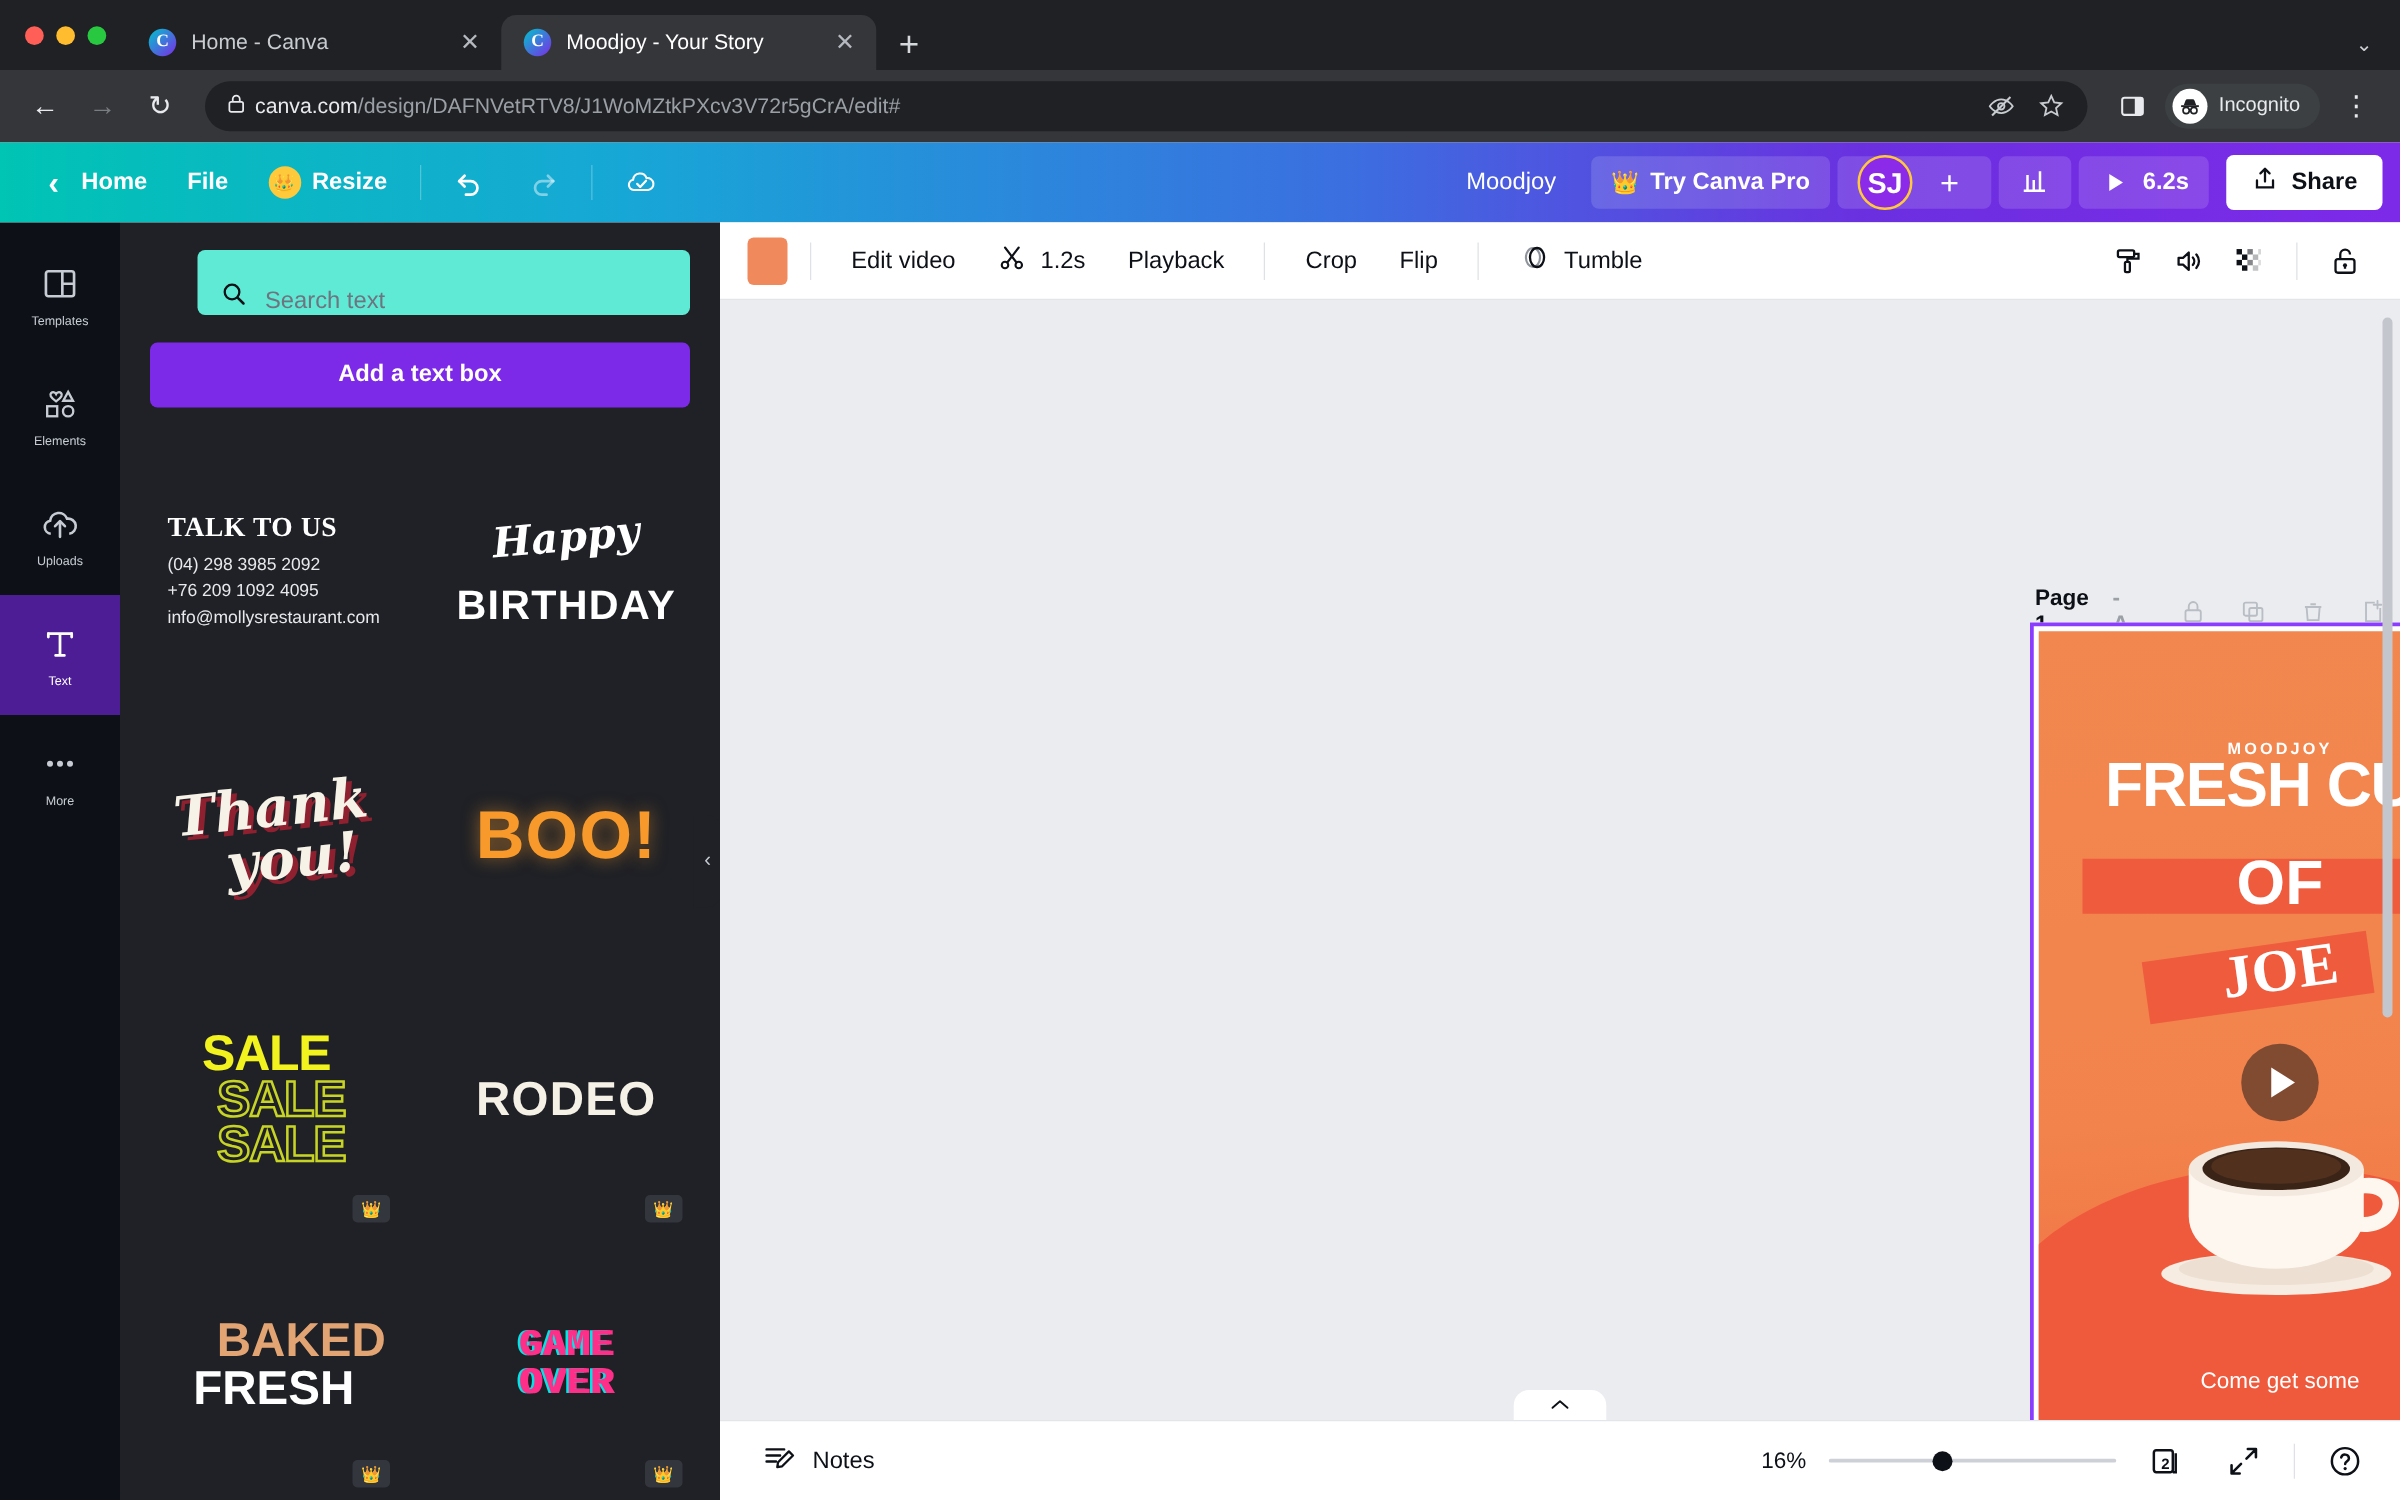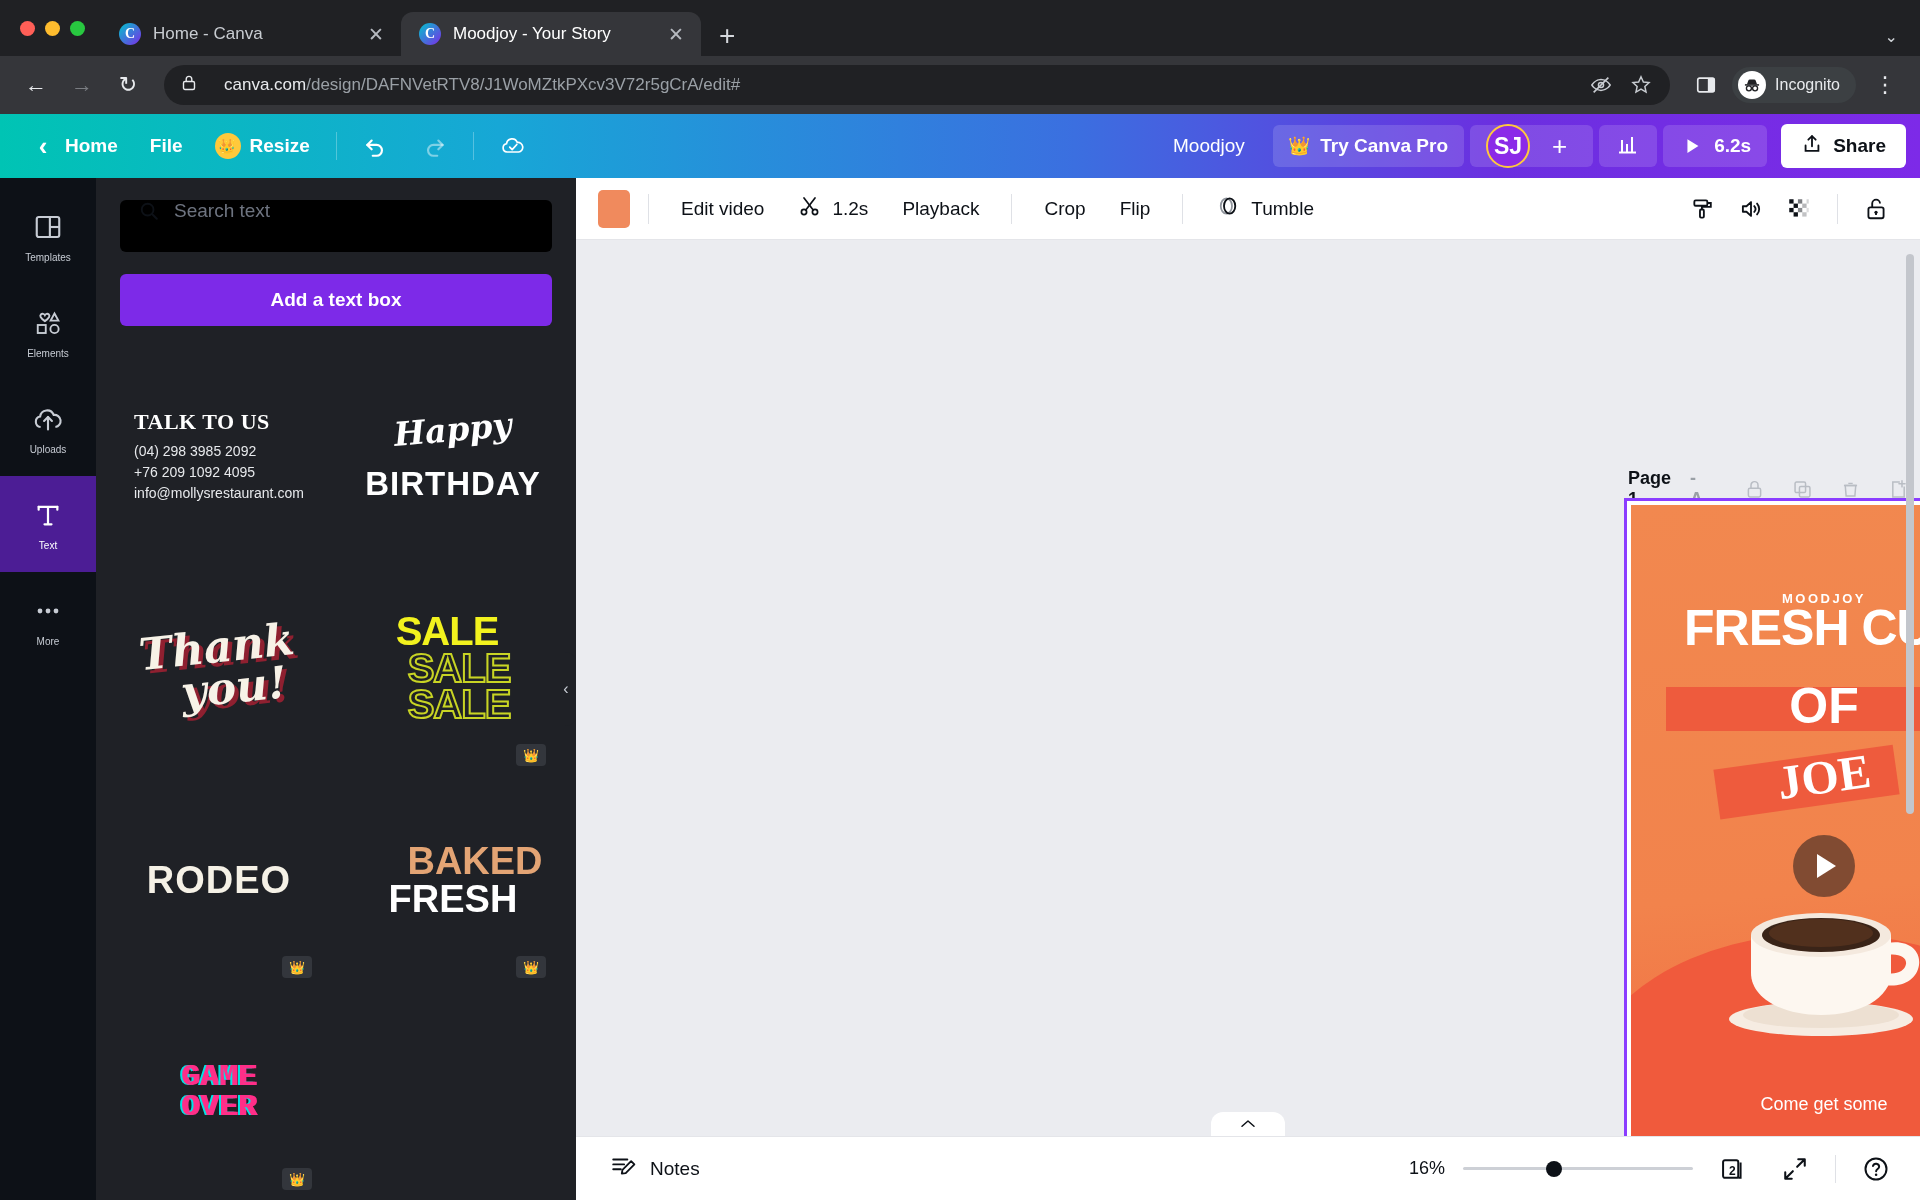--- a/index.html
+++ b/index.html
@@ -53,21 +53,21 @@
     display: flex; align-items: center; padding: 0 16px; gap: 6px;
   }
   .navbtn {
     width: 40px; height: 40px; border-radius: 50%;
     display: flex; align-items: center; justify-content: center;
     color: #e8eaed; font-size: 22px;
   }
   .navbtn.disabled { color: #7a7d82; }
   .omnibox {
     flex: 1; height: 40px; background: #202124; border-radius: 20px;
-    display: flex; align-items: center; gap: 28px; padding: 0 18px;
+    display: flex; align-items: center; gap: 8px; padding: 0 18px;
     margin: 0 10px; color: #9aa0a6; font-size: 17px;
   }
   .url-strong { color: #e8eaed; }
   .omni-icons { margin-left: auto; display: flex; align-items: center; gap: 18px; }
   .omni-icons svg { display: block; }
   .incognito-pill {
     display: flex; align-items: center; gap: 9px;
     background: #3c4043; border-radius: 20px;
     height: 36px; padding: 0 16px 0 6px; color: #e8eaed; font-size: 16px;
   }
@@ -122,23 +122,23 @@
     align-items: center; justify-content: center; gap: 8px;
     color: #c7ccd4; font-size: 10px;
   }
   .rail-item.active { background: #4c1d95; color: #fff; }
   .rail-ico { height: 34px; display: flex; align-items: center; justify-content: center; }
 
   
   .panel { width: 480px; background: #1f2126; flex: 0 0 auto; position: relative; overflow: hidden; }
   .panel-inner { padding: 22px 24px 0 24px; }
   .search-box {
-    height: 52px; background: #000000; border-radius: 6px;
-    display: flex; align-items: flex-start; gap: 14px; padding: 0 18px;
-    color: #6e7480; font-size: 19px;
+    height: 52px; background: #5eead4; border-radius: 6px;
+    display: flex; align-items: flex-end; gap: 14px; padding: 0 18px;
+    color: #6e7480; font-size: 19px; margin-left: 38px;
   }
   .add-text-btn {
     margin-top: 22px; height: 52px; background: #7d2ae8; border-radius: 6px;
     display: flex; align-items: center; justify-content: center;
     color: #fff; font-size: 19px; font-weight: bold;
   }
   .tpl-grid { display: grid; grid-template-columns: 1fr 1fr; gap: 0 36px; margin-top: 24px; }
   .tpl-cell { height: 212px; position: relative; display: flex; align-items: center; justify-content: center; }
   .crown-tag {
     position: absolute; right: 6px; bottom: 8px;
@@ -542,20 +542,23 @@
               </div>
             </div>
 
             <div class="tpl-cell">
               <div class="t-thanks">
                 <span>Thank</span><br>
                 <span style="padding-left:26px;display:inline-block">you!</span>
               </div>
             </div>
 
+            <div class="tpl-cell">
+              <div class="t-boo">BOO!</div>
+            </div>
 
             <div class="tpl-cell">
               <div class="t-sale">
                 <div class="f1">SALE</div>
                 <div class="f2" style="padding-left:12px">SALE</div>
                 <div class="f3" style="padding-left:12px">SALE</div>
               </div>
               <span class="crown-tag">👑</span>
             </div>
 

